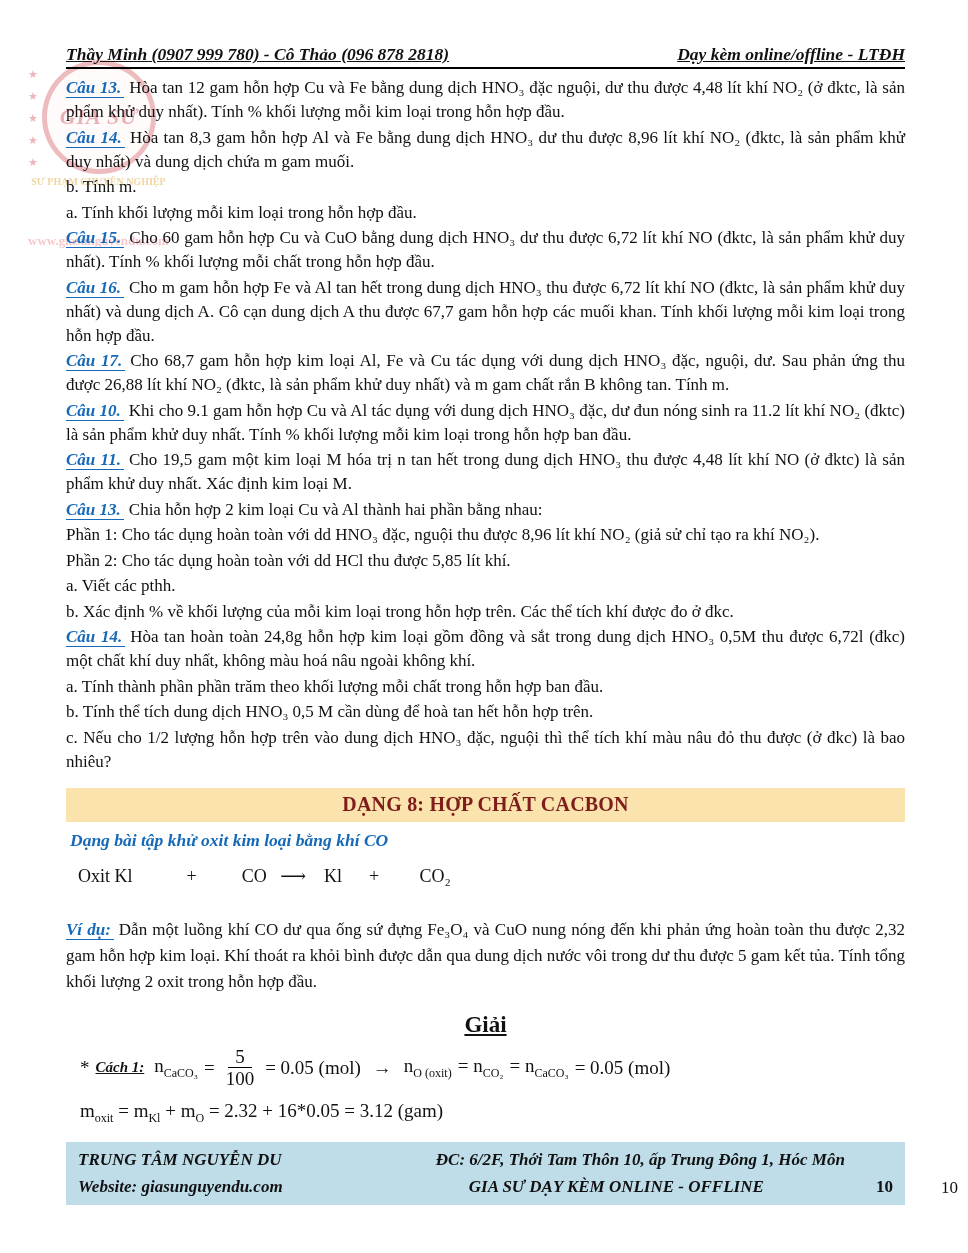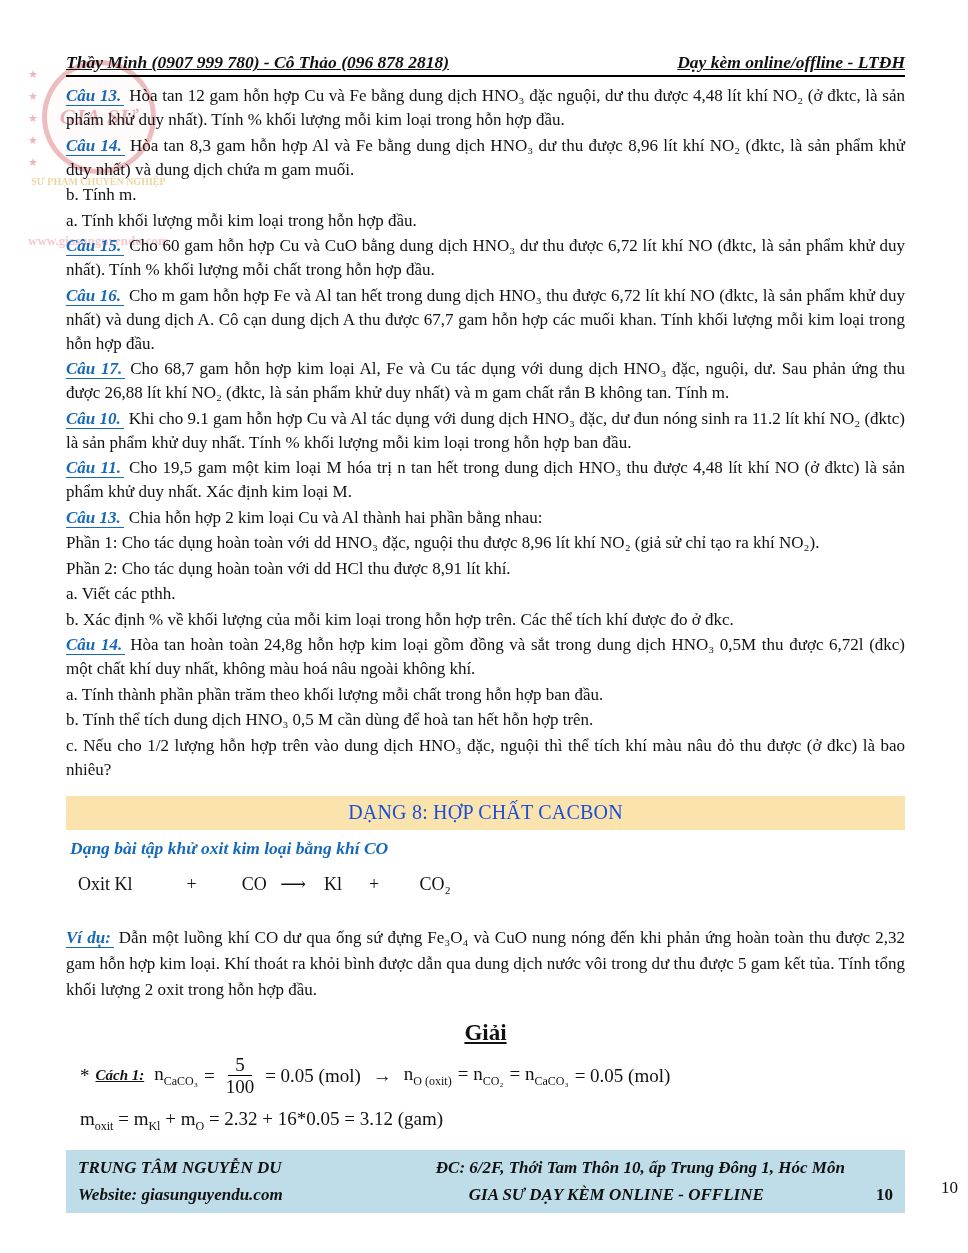--- a/index.html
+++ b/index.html
@@ -4,21 +4,21 @@
 <style>
   html,body{margin:0;padding:0;background:#ffffff;}
   .page{
     position:relative;
     width:968px;height:1253px;
     background:#ffffff;
     font-family:"Liberation Serif","DejaVu Serif",serif;
     color:#111;
     overflow:hidden;
   }
-  .content{position:relative;margin:16px 63px 0 66px;z-index:2;}
+  .content{position:relative;margin:8px 63px 0 66px;z-index:2;}
 
   
   .hdr{
     display:flex;justify-content:space-between;align-items:flex-end;
     padding-top:36px;padding-bottom:2px;
     border-bottom:2.5px solid #000;
     font-weight:bold;font-style:italic;font-size:17.5px;
   }
   .hdr span{text-decoration:underline;}
 
@@ -36,21 +36,21 @@
   }
 
   
   .banner{
     margin-top:14px;
     background:#fae3ac;
     text-align:center;
     padding:5px 0 6px 0;
   }
   .banner span{
-    color:#1d4ed8;font-weight:normal;font-size:20px;letter-spacing:.2px;
+    color:#7f1d1d;font-weight:bold;font-size:20px;letter-spacing:.2px;
   }
   .subtitle{
     margin-top:8px;margin-left:4px;
     color:#1569b8;font-weight:bold;font-style:italic;font-size:17.5px;
   }
   .equation{
     margin-top:14px;margin-left:12px;
     font-size:18px;white-space:pre;
   }
 
@@ -167,21 +167,21 @@
       <p class="para"><span class="qlabel">Câu 17.</span><span>Cho 68,7 gam hỗn hợp kim loại Al, Fe và Cu tác dụng với dung dịch HNO₃ đặc, nguội, dư. Sau phản ứng thu được 26,88 lít khí NO₂ (đktc, là sản phẩm khử duy nhất) và m gam chất rắn B không tan. Tính m.</span></p>
 
       <p class="para"><span class="qlabel">Câu 10.</span><span>Khi cho 9.1 gam hỗn hợp Cu và Al tác dụng với dung dịch HNO₃ đặc, dư đun nóng sinh ra 11.2 lít khí NO₂ (đktc) là sản phẩm khử duy nhất. Tính % khối lượng mỗi kim loại trong hỗn hợp ban đầu.</span></p>
 
       <p class="para"><span class="qlabel">Câu 11.</span><span>Cho 19,5 gam một kim loại M hóa trị n tan hết trong dung dịch HNO₃ thu được 4,48 lít khí NO (ở đktc) là sản phẩm khử duy nhất. Xác định kim loại M.</span></p>
 
       <p class="para"><span class="qlabel">Câu 13.</span><span>Chia hỗn hợp 2 kim loại Cu và Al thành hai phần bằng nhau:</span></p>
 
       <p class="para"><span>Phần 1: Cho tác dụng hoàn toàn với dd HNO₃ đặc, nguội thu được 8,96 lít khí NO₂ (giả sử chỉ tạo ra khí NO₂).</span></p>
 
-      <p class="para"><span>Phần 2: Cho tác dụng hoàn toàn với dd HCl thu được 8,91 lít khí.</span></p>
+      <p class="para"><span>Phần 2: Cho tác dụng hoàn toàn với dd HCl thu được 5,85 lít khí.</span></p>
 
       <p class="para"><span>a. Viết các pthh.</span></p>
 
       <p class="para"><span>b. Xác định % về khối lượng của mỗi kim loại trong hỗn hợp trên. Các thể tích khí được đo ở đkc.</span></p>
 
       <p class="para"><span class="qlabel">Câu 14.</span><span>Hòa tan hoàn toàn 24,8g hỗn hợp kim loại gồm đồng và sắt trong dung dịch HNO₃ 0,5M thu được 6,72l (đkc) một chất khí duy nhất, không màu hoá nâu ngoài không khí.</span></p>
 
       <p class="para"><span>a. Tính thành phần phần trăm theo khối lượng mỗi chất trong hỗn hợp ban đầu.</span></p>
 
       <p class="para"><span>b. Tính thể tích dung dịch HNO₃ 0,5 M cần dùng để  hoà tan hết hỗn hợp trên.</span></p>

